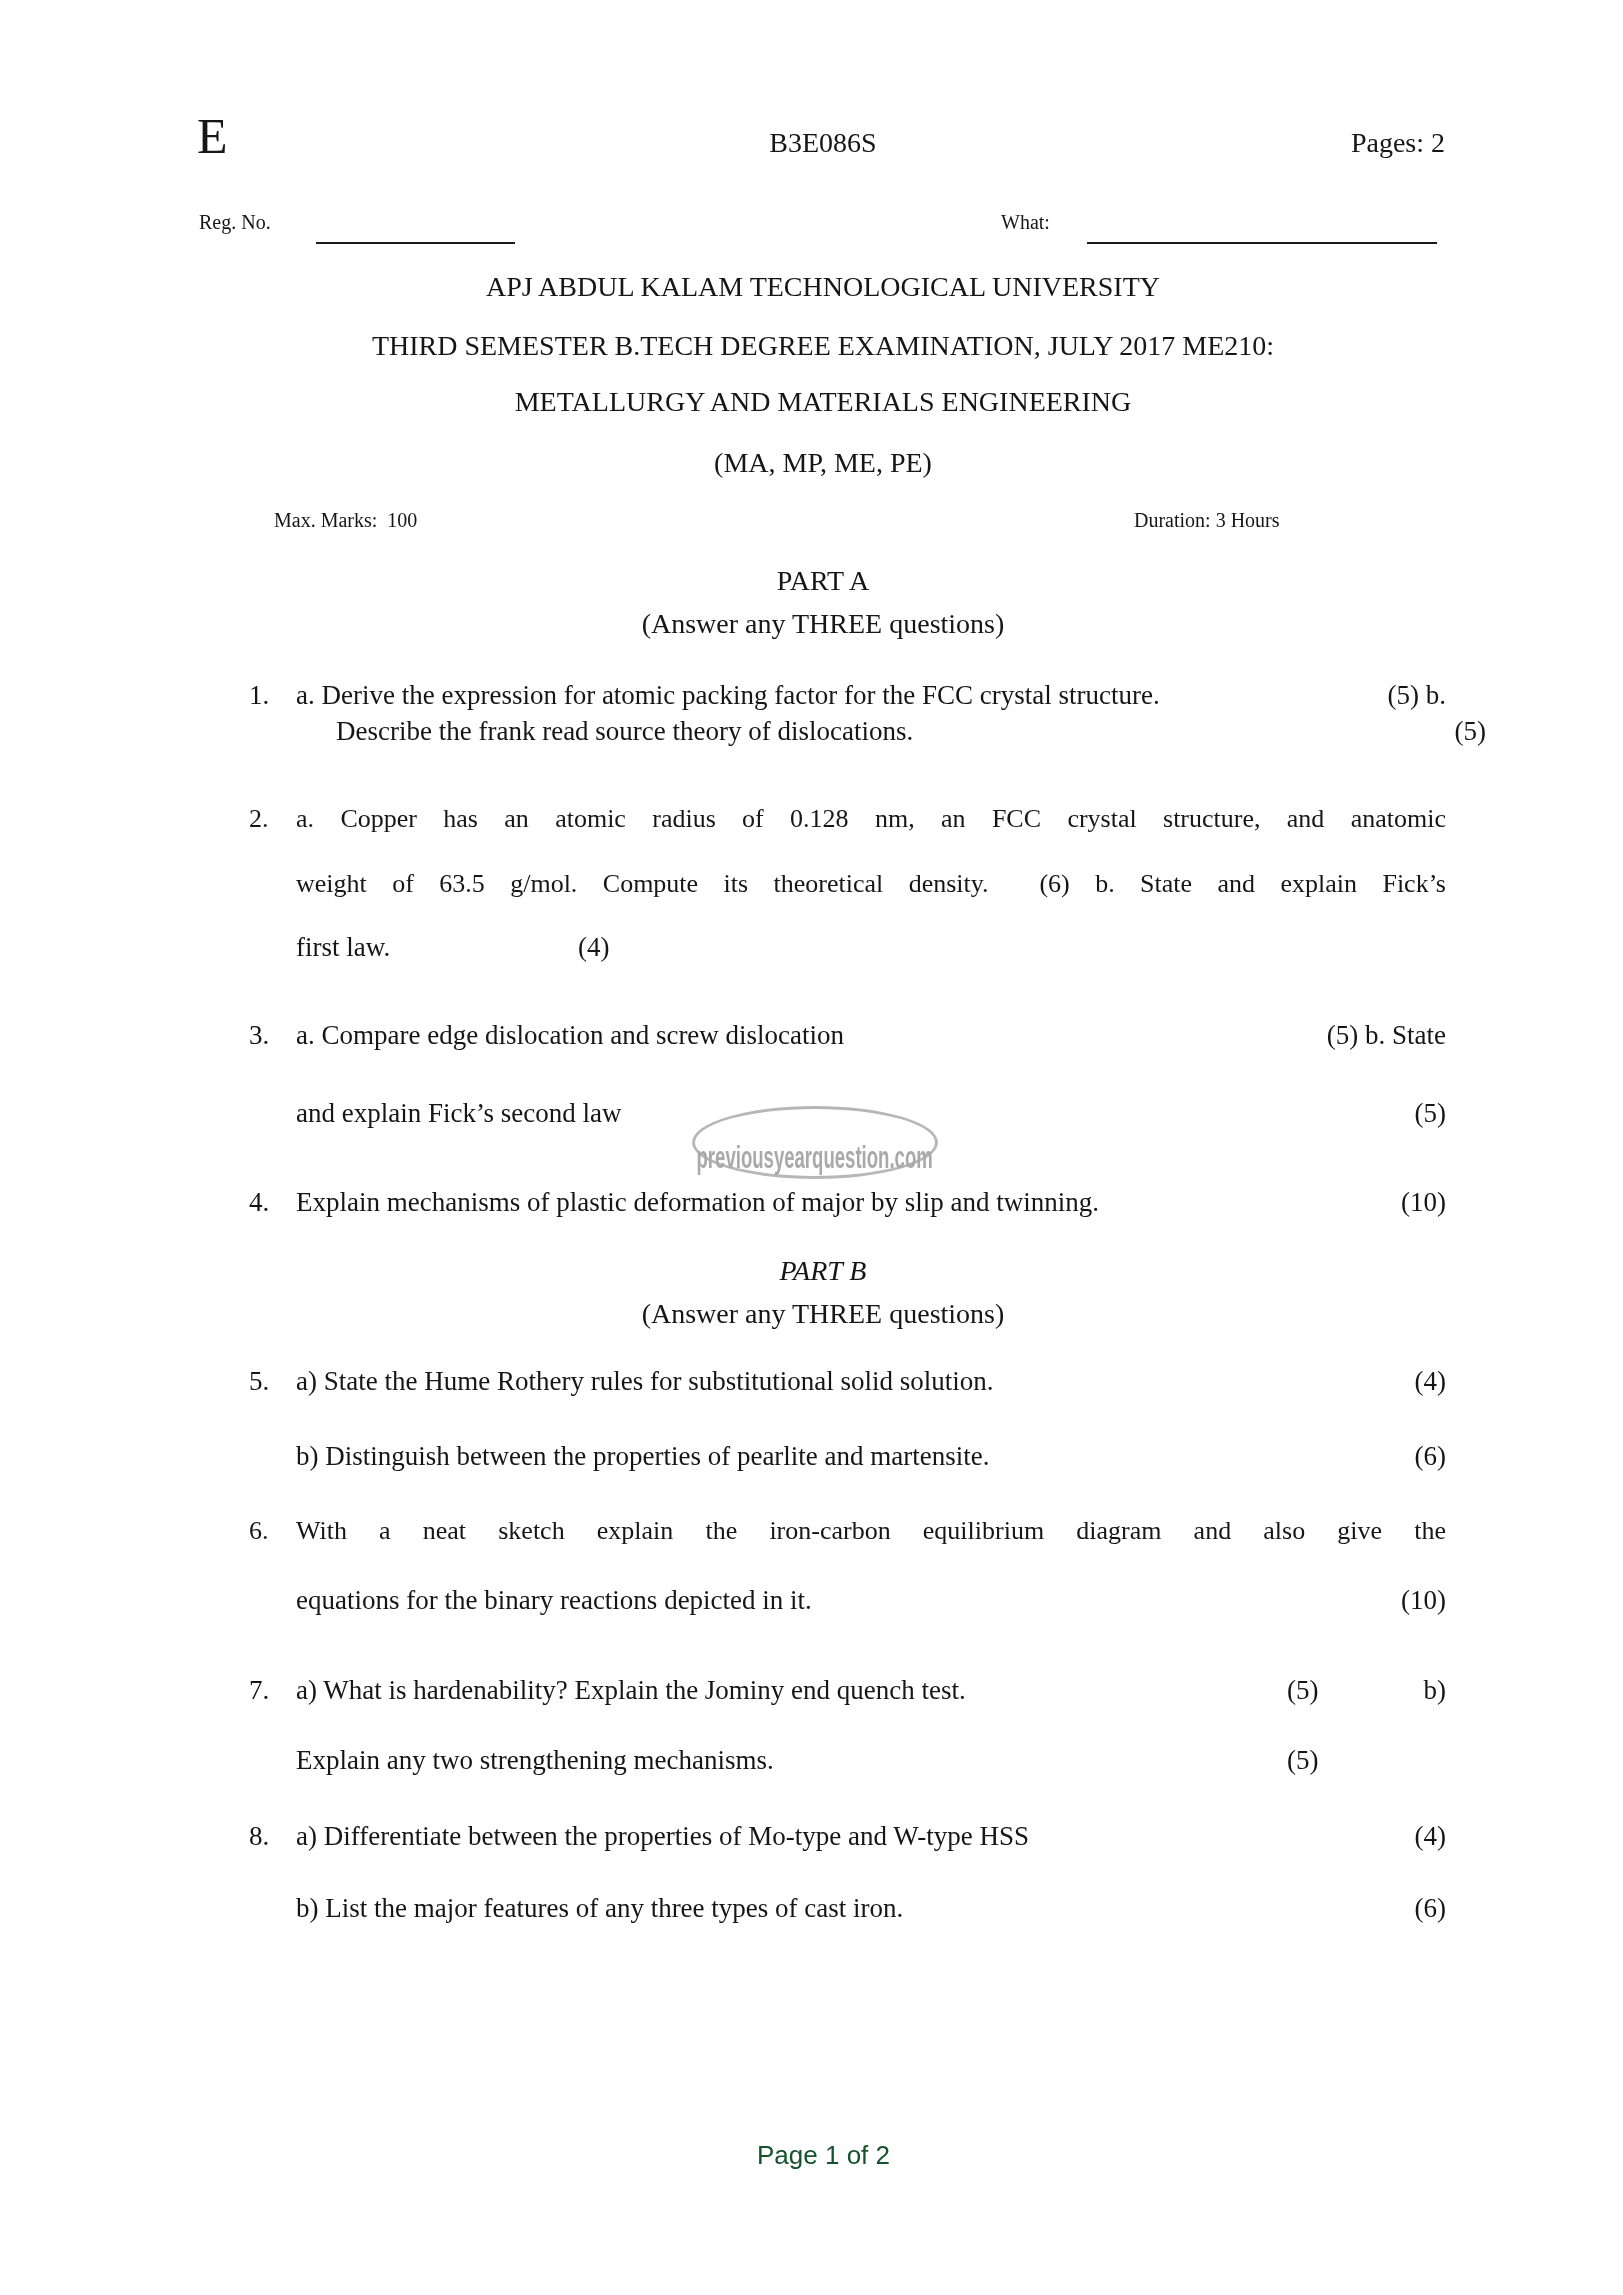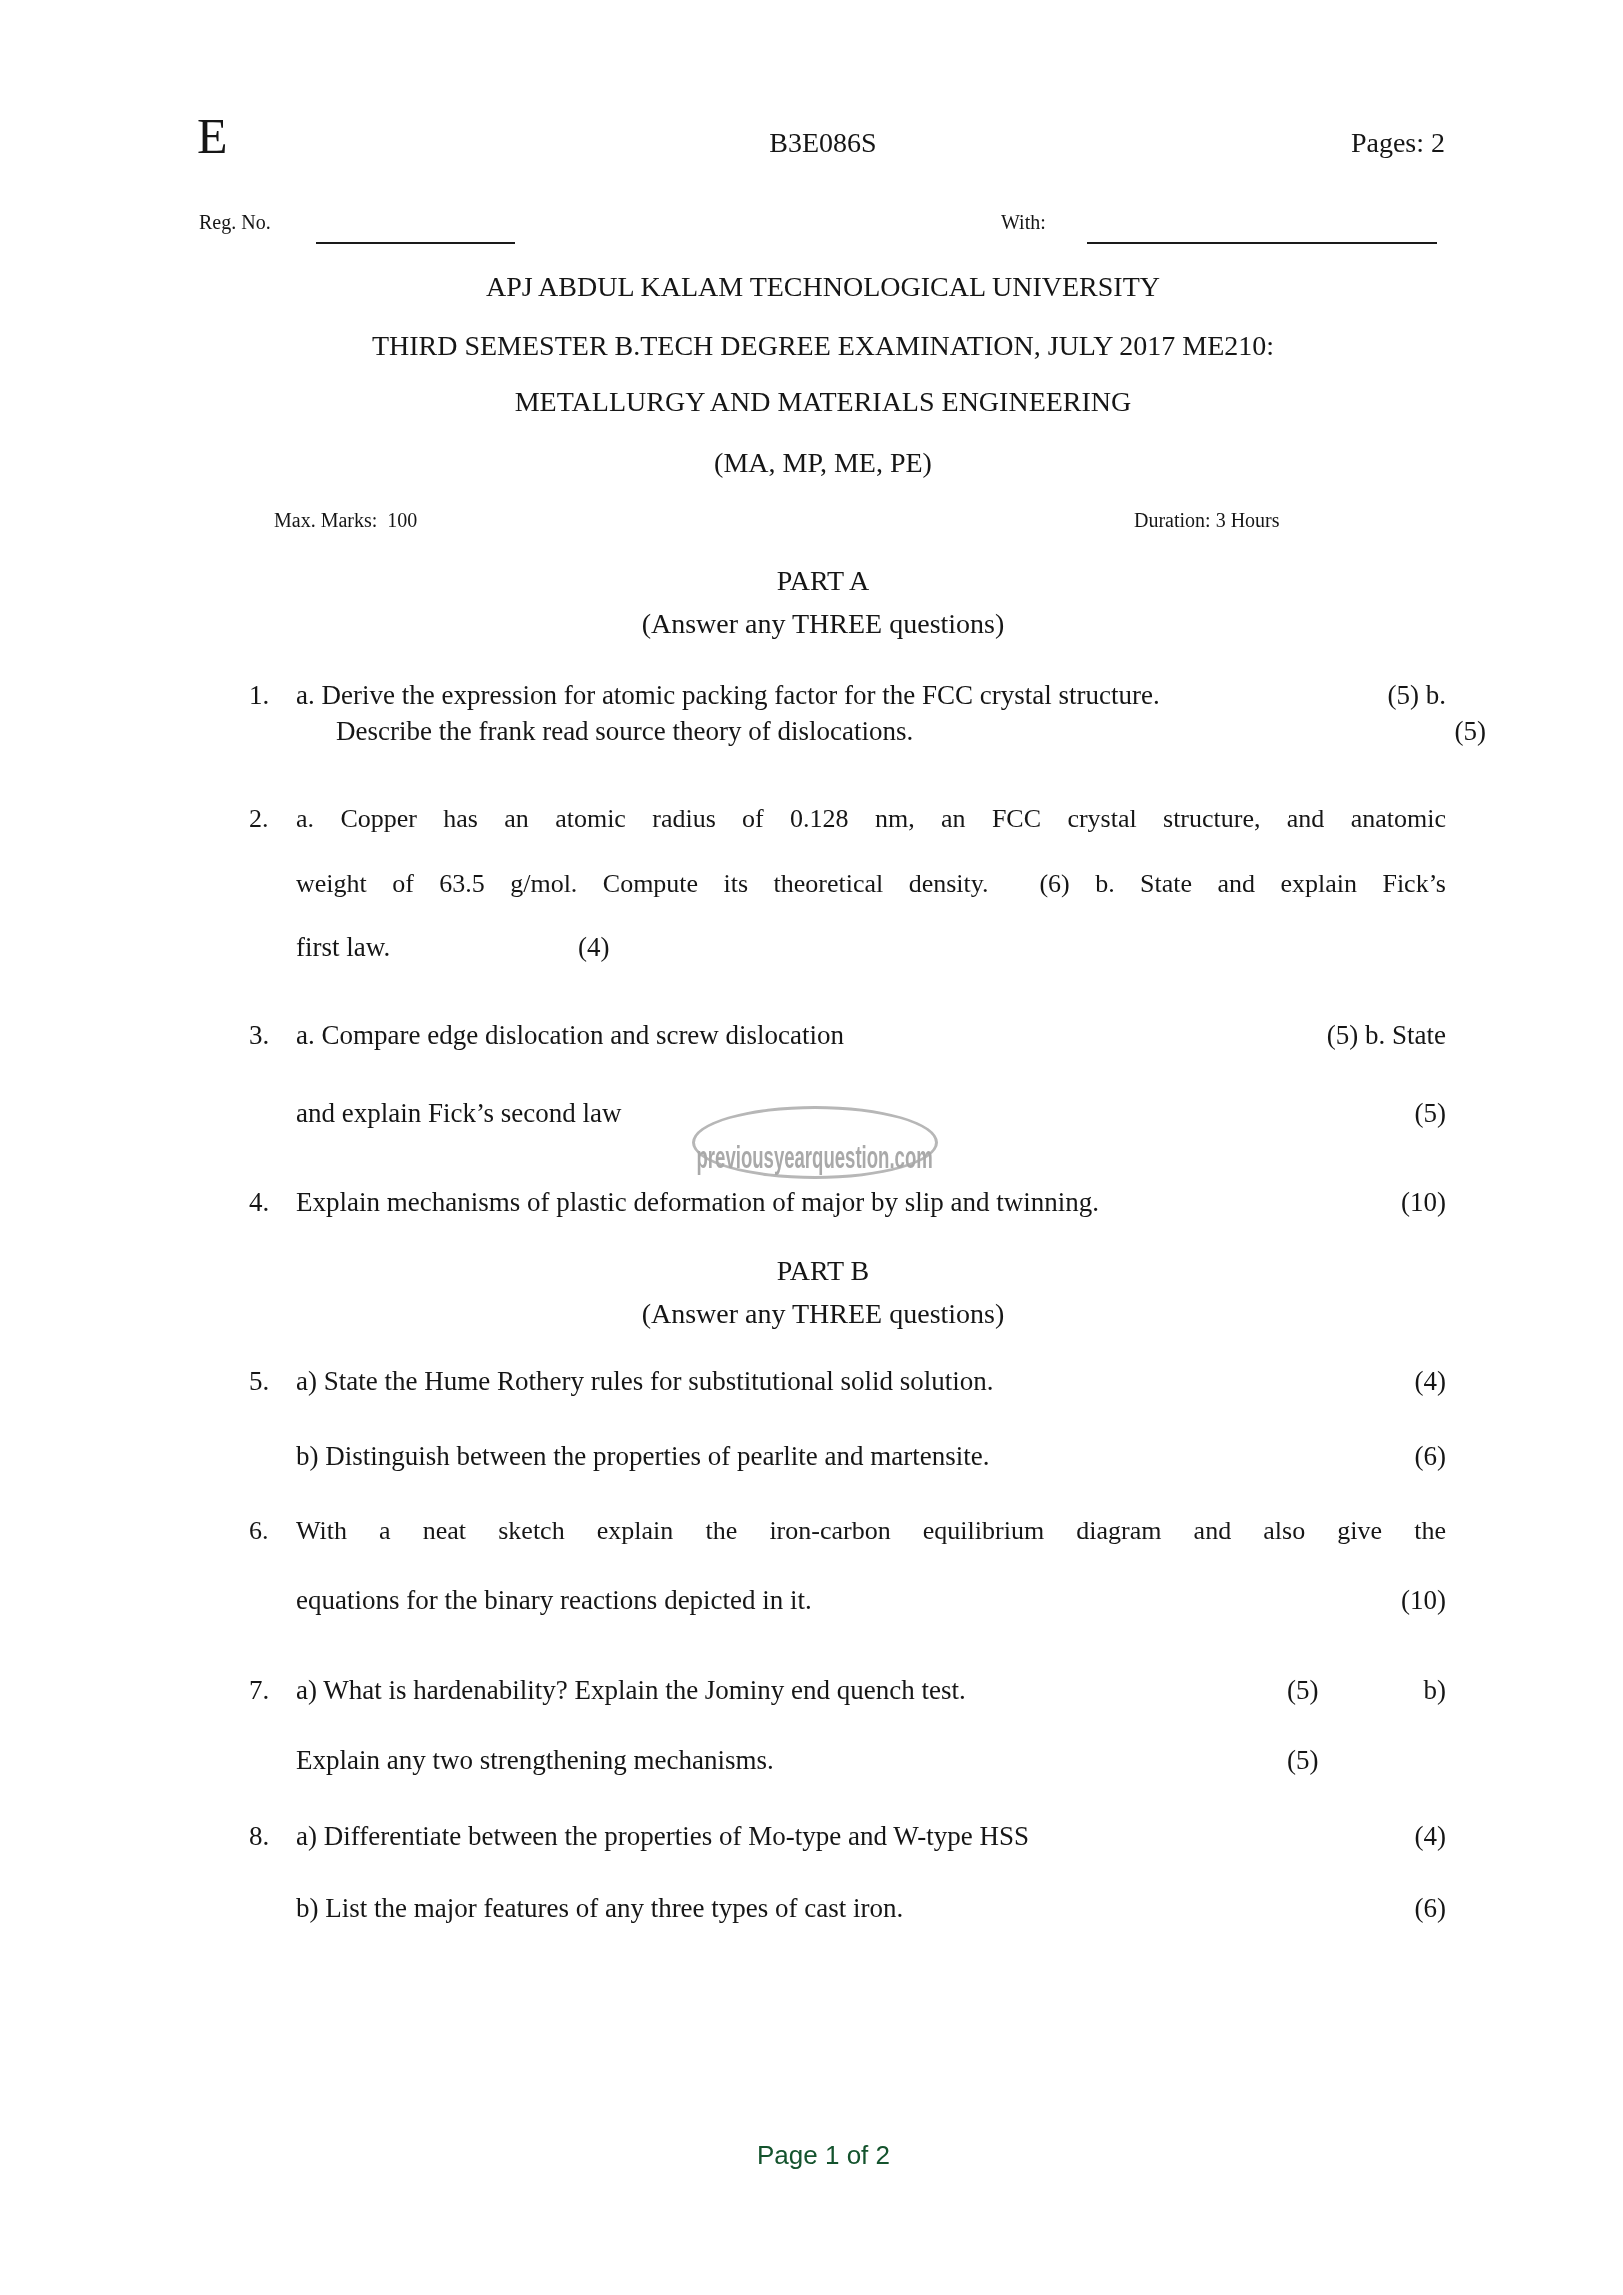--- a/index.html
+++ b/index.html
@@ -53,21 +53,21 @@
 <body>
 
 <div id="page">
 
   <div class="abs ecode" style="left:197px;top:111px;">E</div>
   <div class="centered t34" style="top:127px;">B3E086S</div>
   <div class="abs t34" style="right:178px;top:127px;">Pages: 2</div>
 
   <div class="abs t33" style="left:199px;top:206px;">Reg. No.</div>
   <span class="blank-line abs" style="left:316px;top:206px;width:199px;"></span>
-  <div class="abs t33" style="left:1001px;top:206px;">With:</div>
+  <div class="abs t33" style="left:1001px;top:206px;">What:</div>
   <span class="blank-line abs" style="left:1087px;top:206px;width:350px;"></span>
 
   <div class="centered t34" style="top:271px;">APJ ABDUL KALAM TECHNOLOGICAL UNIVERSITY</div>
   <div class="centered t34" style="top:330px;">THIRD SEMESTER B.TECH DEGREE EXAMINATION, JULY 2017 ME210:</div>
   <div class="centered t34" style="top:447px;">(MA, MP, ME, PE)</div>
   <div class="centered t34" style="top:386px;">METALLURGY AND MATERIALS ENGINEERING</div>
 
   <div class="abs t33" style="left:274px;top:504px;">Max. Marks:&nbsp; 100</div>
   <div class="abs t33" style="left:1134px;top:504px;">Duration: 3 Hours</div>
 
@@ -109,21 +109,21 @@
   <div id="wm">
     <span class="wmtxt">previousyearquestion.com</span>
   </div>
 
   <div class="line" style="top:1186px;">
     <span class="num">4.</span>
     <span class="txt">Explain mechanisms of plastic deformation of major by slip and twinning.</span>
     <span class="marks">(10)</span>
   </div>
 
-  <div class="centered t34" style="top:1255px;">PART B</div>
+  <div class="centered t34" style="top:1255px;font-style:italic;">PART B</div>
   <div class="centered t34" style="top:1298px;">(Answer any THREE questions)</div>
 
   <div class="line" style="top:1365px;">
     <span class="num">5.</span>
     <span class="txt">a) State the Hume Rothery rules for substitutional solid solution.</span>
     <span class="marks">(4)</span>
   </div>
   <div class="line" style="top:1440px;">
     <span class="txt">b) Distinguish between the properties of pearlite and martensite.</span>
     <span class="marks">(6)</span>

